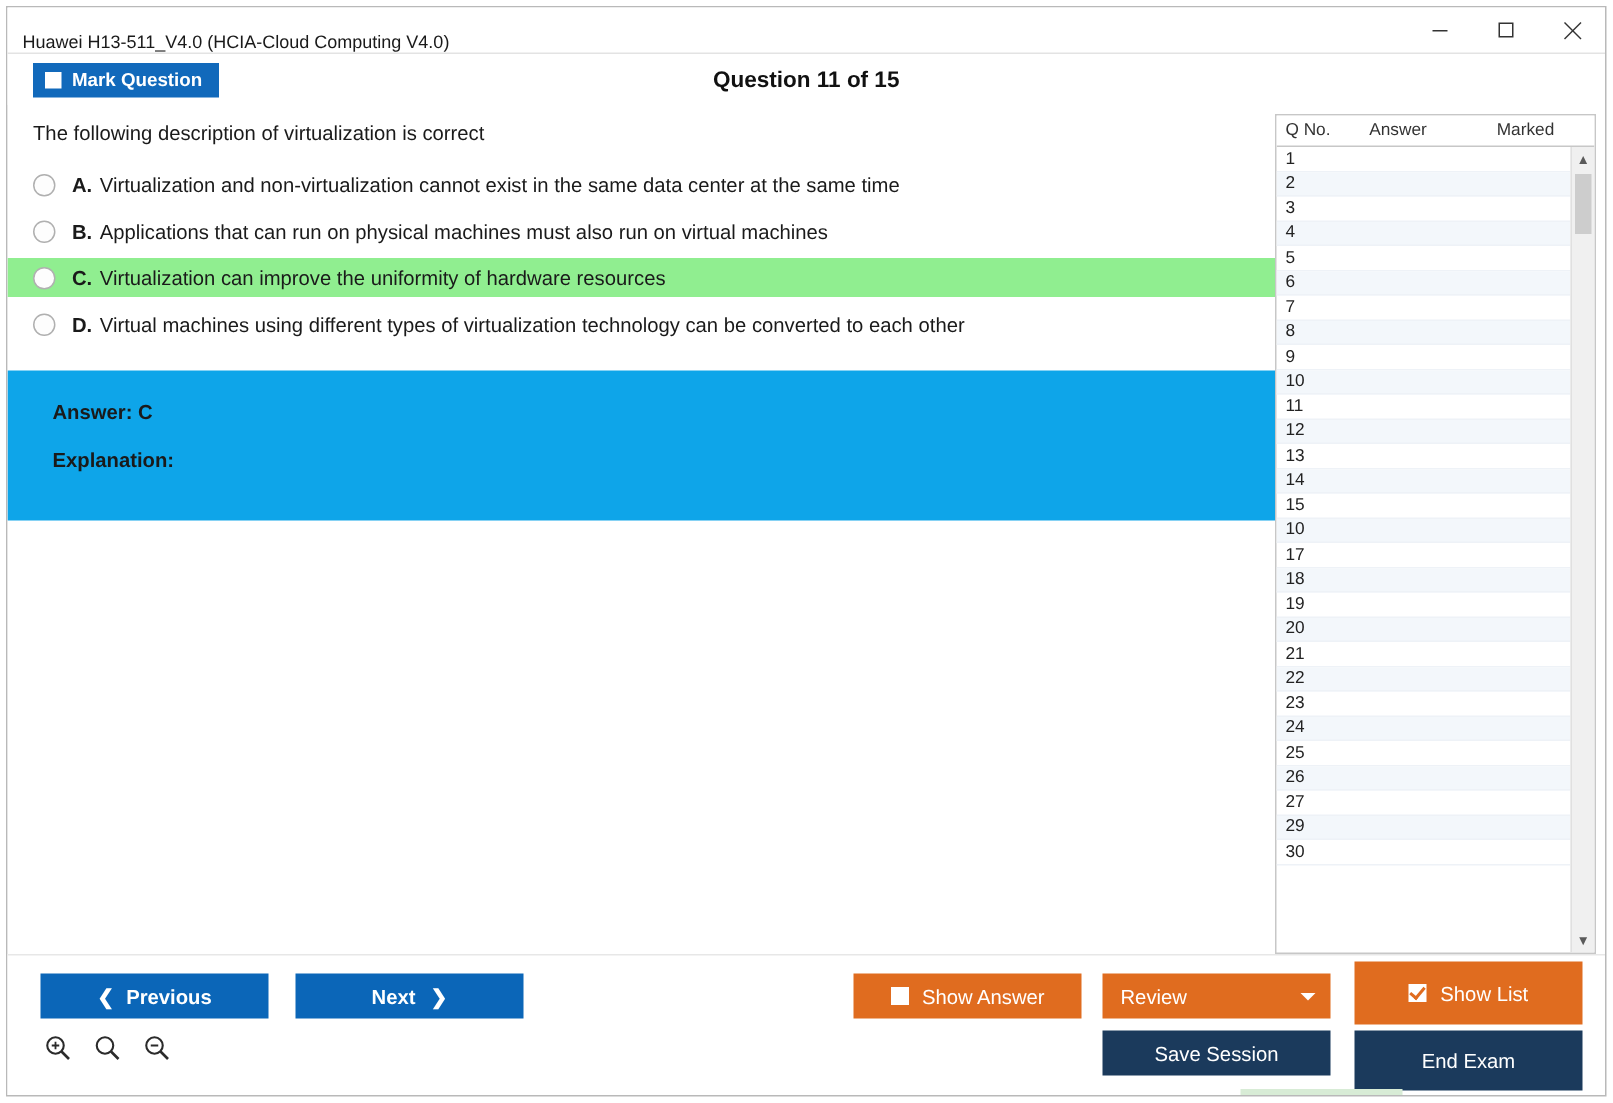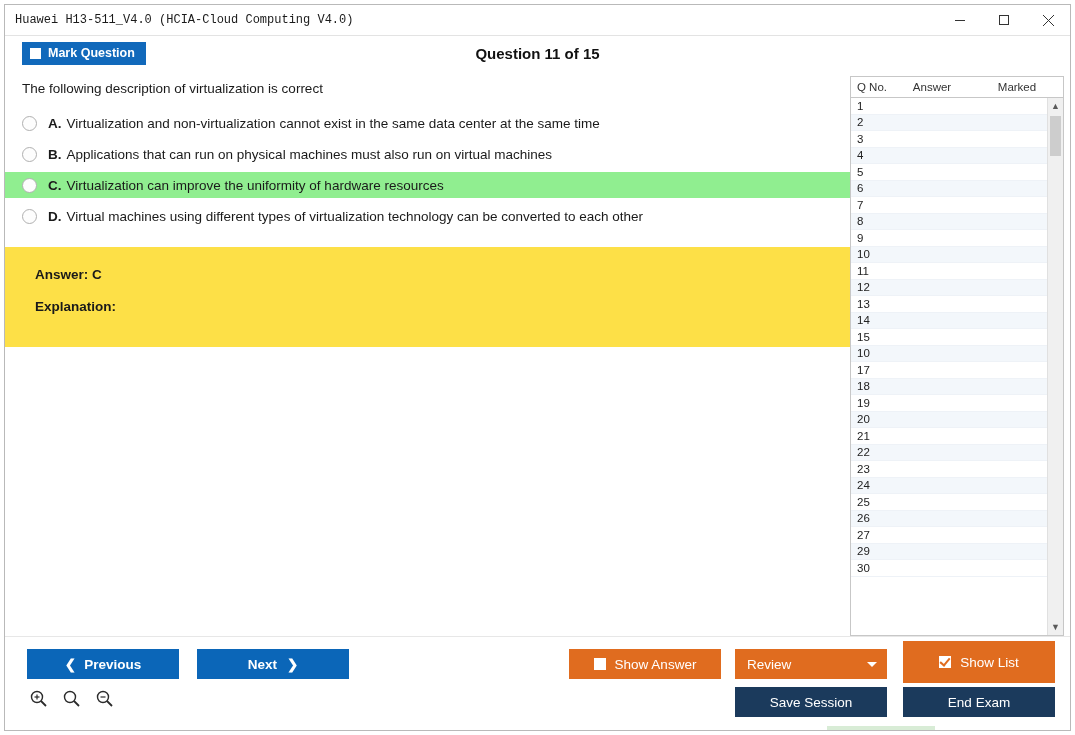--- a/index.html
+++ b/index.html
@@ -29,25 +29,24 @@
     border: 1px solid #b9b9b9;
     background: #ffffff;
     display: flex;
     flex-direction: column;
   }
   
   .titlebar {
     height: 30px;
     flex: 0 0 30px;
     display: flex;
-    align-items: center;
+    align-items: flex-end;
     background: #ffffff;
     border-bottom: 1px solid #e3e3e3;
     position: relative;
-    font-family: Liberation Mono, monospace;
   }
   .titlebar .title {
     font-size: 12px;
     color: #1a1a1a;
     padding-left: 10px;
     white-space: nowrap;
   }
   .winbtns {
     position: absolute;
     right: 0;
@@ -151,21 +150,21 @@
     flex: 0 0 15px;
     margin-right: 11px;
     box-sizing: border-box;
   }
   .opt-letter {
     font-weight: bold;
     margin-right: 5px;
   }
   .answer-box {
     margin-top: 18px;
-    background: #fde047;
+    background: #0ea5e9;
     height: 100px;
     box-sizing: border-box;
     padding: 20px 0 0 30px;
   }
   .answer-box div {
     font-size: 13.5px;
     font-weight: bold;
     color: #1a1a1a;
     margin-bottom: 17px;
   }
@@ -265,21 +264,21 @@
   }
   .btn-blue { background: #0b66b8; font-weight: bold; }
   .btn-orange { background: #e06c1f; }
   .btn-dark { background: #1b3a5c; }
   .btn-prev { left: 22px; top: 12px; width: 152px; height: 30px; gap: 8px; }
   .btn-next { left: 192px; top: 12px; width: 152px; height: 30px; gap: 10px; }
   .btn-showanswer { left: 564px; top: 12px; width: 152px; height: 30px; gap: 9px; }
   .btn-review { left: 730px; top: 12px; width: 152px; height: 30px; justify-content: flex-start; padding-left: 12px; }
   .btn-showlist { left: 898px; top: 4px; width: 152px; height: 42px; gap: 9px; }
   .btn-save { left: 730px; top: 50px; width: 152px; height: 30px; }
-  .btn-end { left: 898px; top: 50px; width: 152px; height: 30px; }
+  .btn-end { left: 898px; top: 50px; width: 152px; height: 40px; }
   .sq-chk {
     width: 12px;
     height: 12px;
     background: #ffffff;
     display: inline-block;
   }
   .sq-chk.checked {
     position: relative;
   }
   .sq-chk.checked::after {

